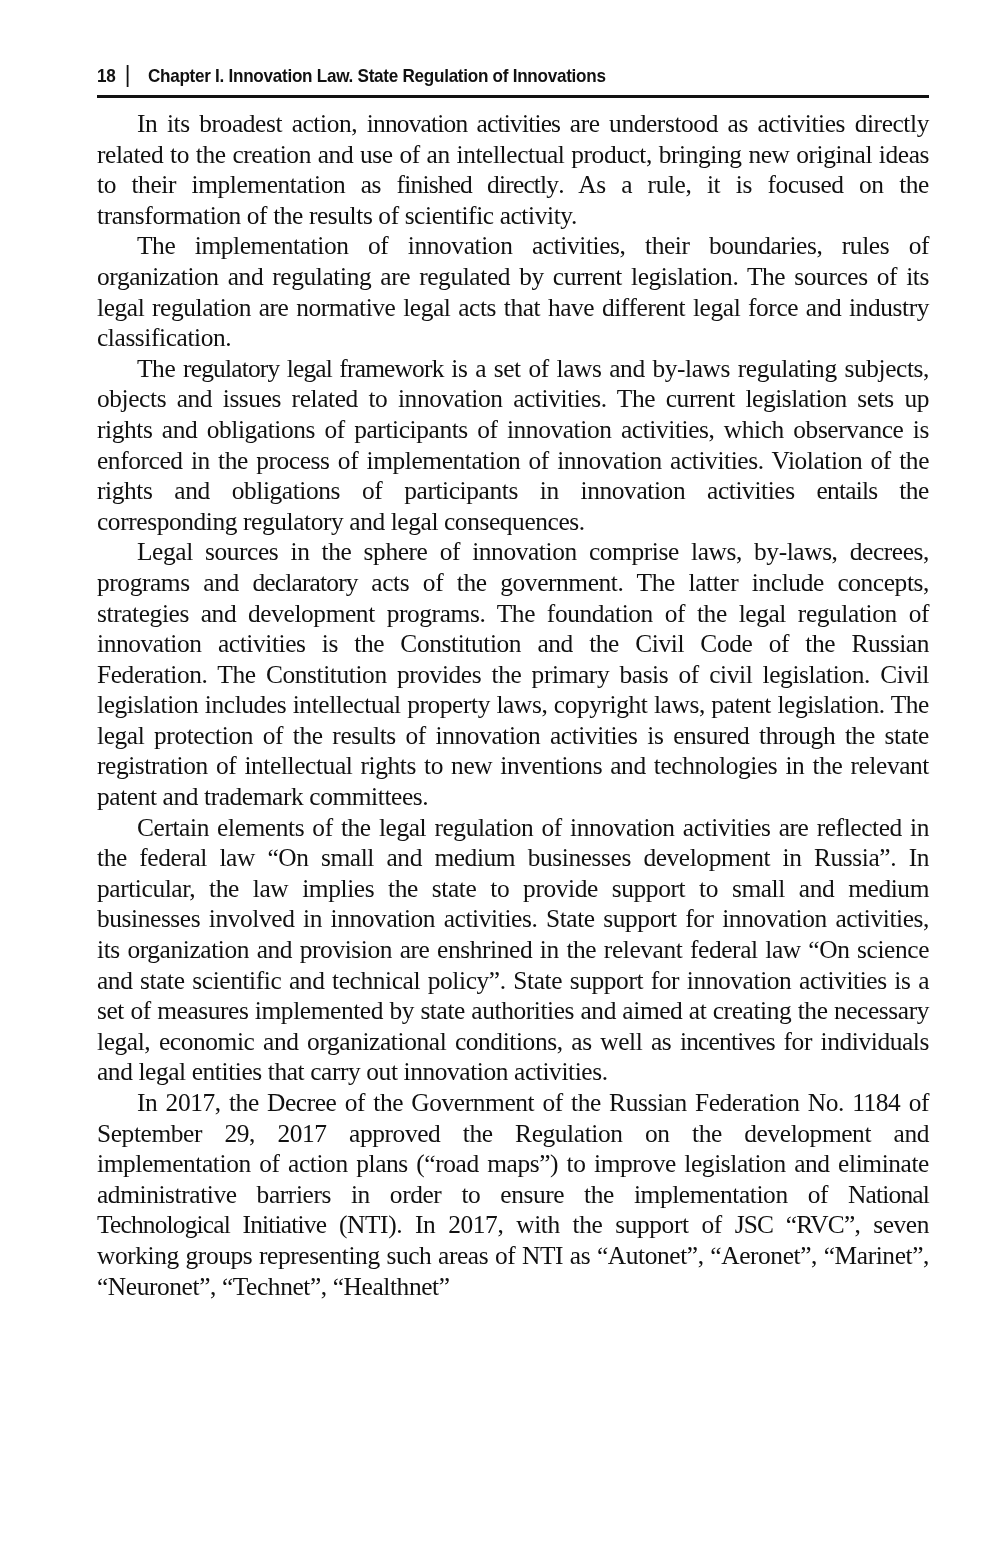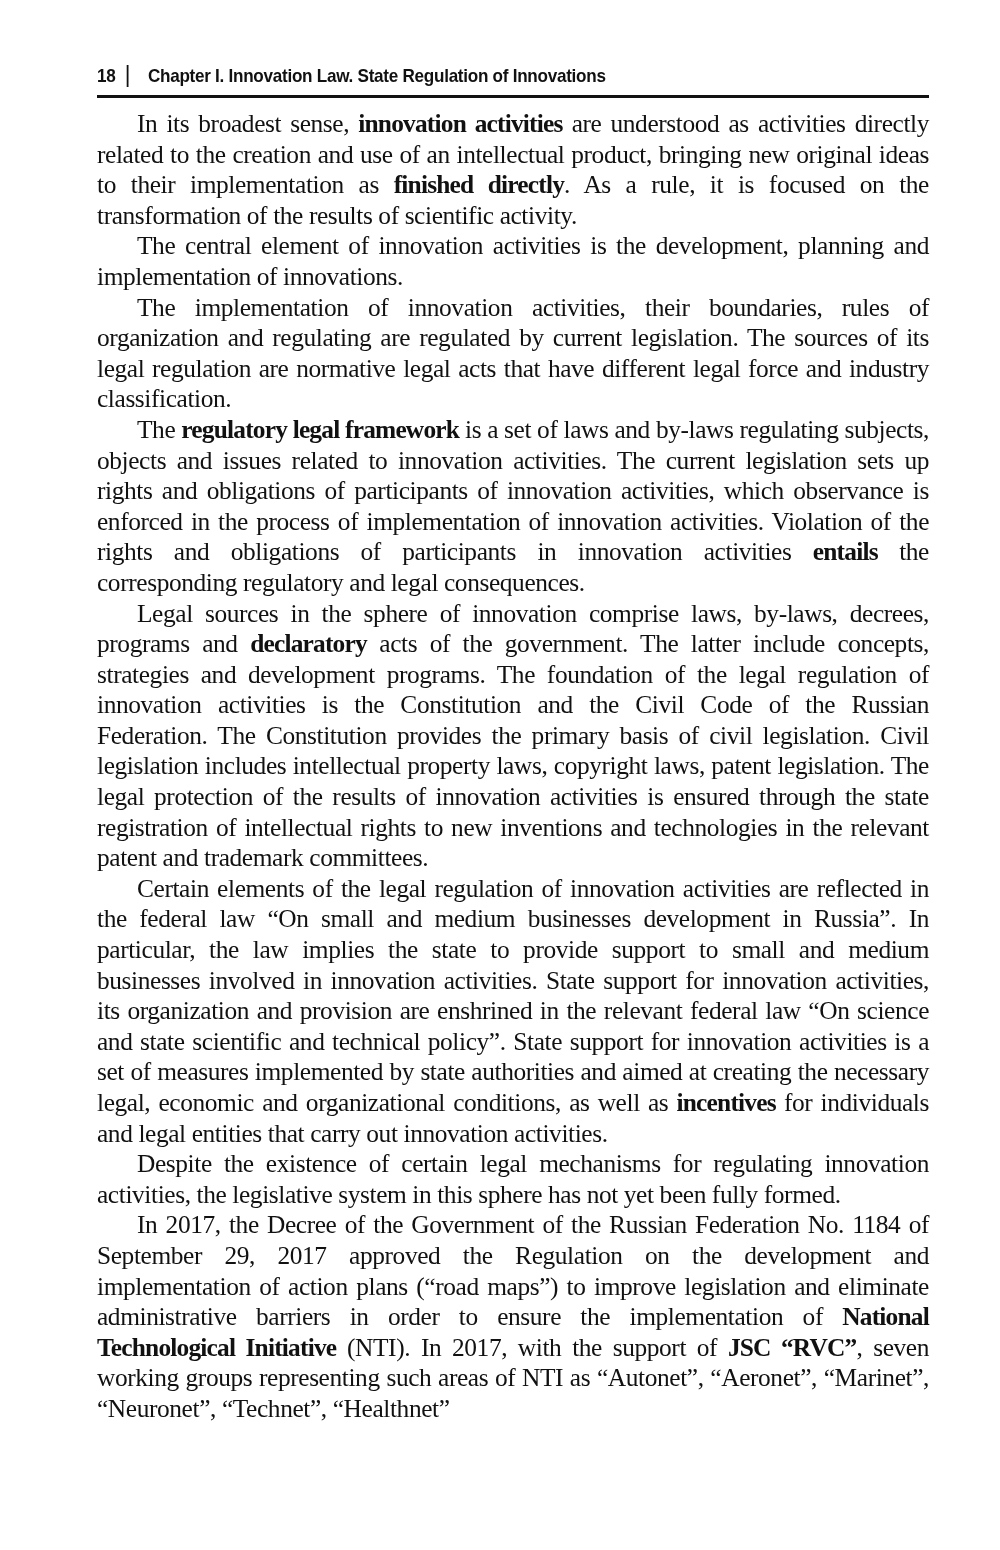--- a/index.html
+++ b/index.html
@@ -19,36 +19,34 @@
   .head-title { font-weight: bold; }
   .rule {
     position: absolute; left: 97px; top: 95px; width: 832px; height: 3px; background: #111;
   }
   .body-text {
     position: absolute; left: 97px; top: 108px; width: 832px;
     font-size: 25.4px; line-height: 30.6px; text-align: justify;
     letter-spacing: -0.4px;
   }
   .body-text p { margin: 0; text-indent: 40px; }
-  .b { font-weight: bold; letter-spacing: -0.8px; }
+  .b { font-weight: normal; letter-spacing: -0.8px; }
 </style>
 </head>
 <body>
 
 <div class="page">
   <div class="running-head">
     <span class="page-num">18</span>
     <span class="sep"></span>
     <span class="head-title">Chapter I.  Innovation Law. State Regulation of Innovations</span>
   </div>
   <div class="rule"></div>
 
   <div class="body-text">
-    <p><span>In its broadest sense, </span><span class="b">innovation activities</span><span> are understood as activities directly related to the creation and use of an intellectual product, bringing new original ideas to their implementation as </span><span class="b">finished directly</span><span>. As a rule, it is focused on the transformation of the results of scientific activity.</span></p>
-    <p><span>The central element of innovation activities is the development, planning and implementation of innovations.</span></p>
+    <p><span>In its broadest action, </span><span class="b">innovation activities</span><span> are understood as activities directly related to the creation and use of an intellectual product, bringing new original ideas to their implementation as </span><span class="b">finished directly</span><span>. As a rule, it is focused on the transformation of the results of scientific activity.</span></p>
     <p><span>The implementation of innovation activities, their boundaries, rules of organization and regulating are regulated by current legislation. The sources of its legal regulation are normative legal acts that have different legal force and industry classification.</span></p>
     <p><span>The </span><span class="b">regulatory legal framework</span><span> is a set of laws and by-laws regulating subjects, objects and issues related to innovation activities. The current legislation sets up rights and obligations of participants of innovation activities, which observance is enforced in the process of implementation of innovation activities. Violation of the rights and obligations of participants in innovation activities </span><span class="b">entails</span><span> the corresponding regulatory and legal consequences.</span></p>
     <p><span>Legal sources in the sphere of innovation comprise laws, by-laws, decrees, programs and </span><span class="b">declaratory</span><span> acts of the government. The latter include concepts, strategies and development programs. The foundation of the legal regulation of innovation activities is the Constitution and the Civil Code of the Russian Federation. The Constitution provides the primary basis of civil legislation. Civil legislation includes intellectual property laws, copyright laws, patent legislation. The legal protection of the results of innovation activities is ensured through the state registration of intellectual rights to new inventions and technologies in the relevant patent and trademark committees.</span></p>
     <p><span>Certain elements of the legal regulation of innovation activities are reflected in the federal law “On small and medium businesses development in Russia”. In particular, the law implies the state to provide support to small and medium businesses involved in innovation activities. State support for innovation activities, its organization and provision are enshrined in the relevant federal law “On science and state scientific and technical policy”. State support for innovation activities is a set of measures implemented by state authorities and aimed at creating the necessary legal, economic and organizational conditions, as well as </span><span class="b">incentives</span><span> for individuals and legal entities that carry out innovation activities.</span></p>
-    <p><span>Despite the existence of certain legal mechanisms for regulating innovation activities, the legislative system in this sphere has not yet been fully formed.</span></p>
     <p><span>In 2017, the Decree of the Government of the Russian Federation No. 1184 of September 29, 2017 approved the Regulation on the development and implementation of action plans (“road maps”) to improve legislation and eliminate administrative barriers in order to ensure the implementation of </span><span class="b">National Technological Initiative</span><span> (NTI). In 2017, with the support of </span><span class="b">JSC “RVC”</span><span>, seven working groups representing such areas of NTI as “Autonet”, “Aeronet”, “Marinet”, “Neuronet”, “Technet”, “Healthnet”</span></p>
   </div>
 </div>
 
 </body></html>

